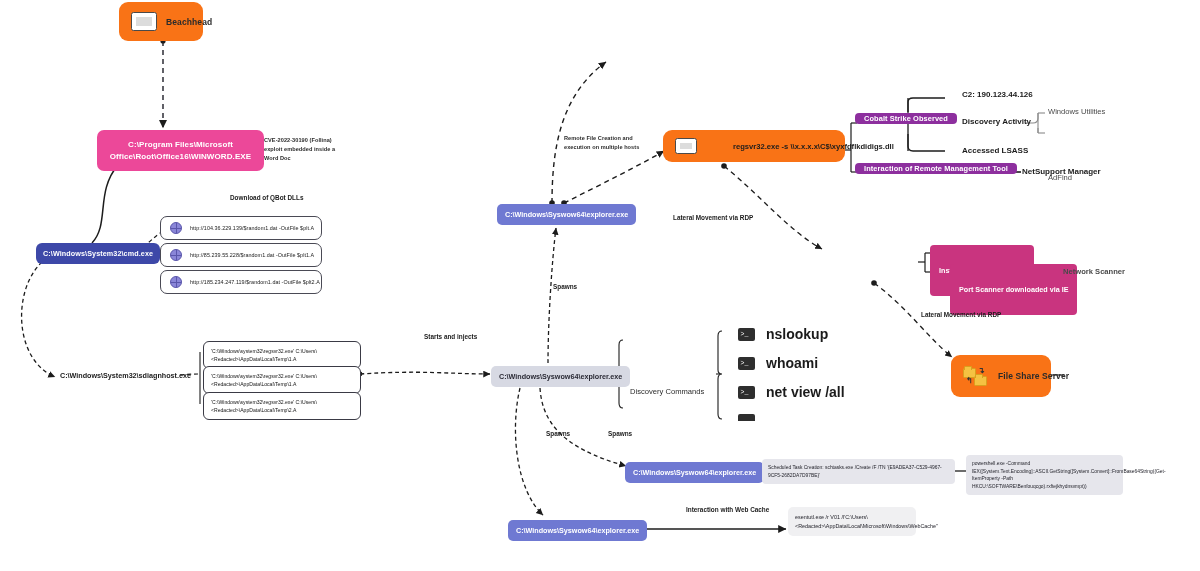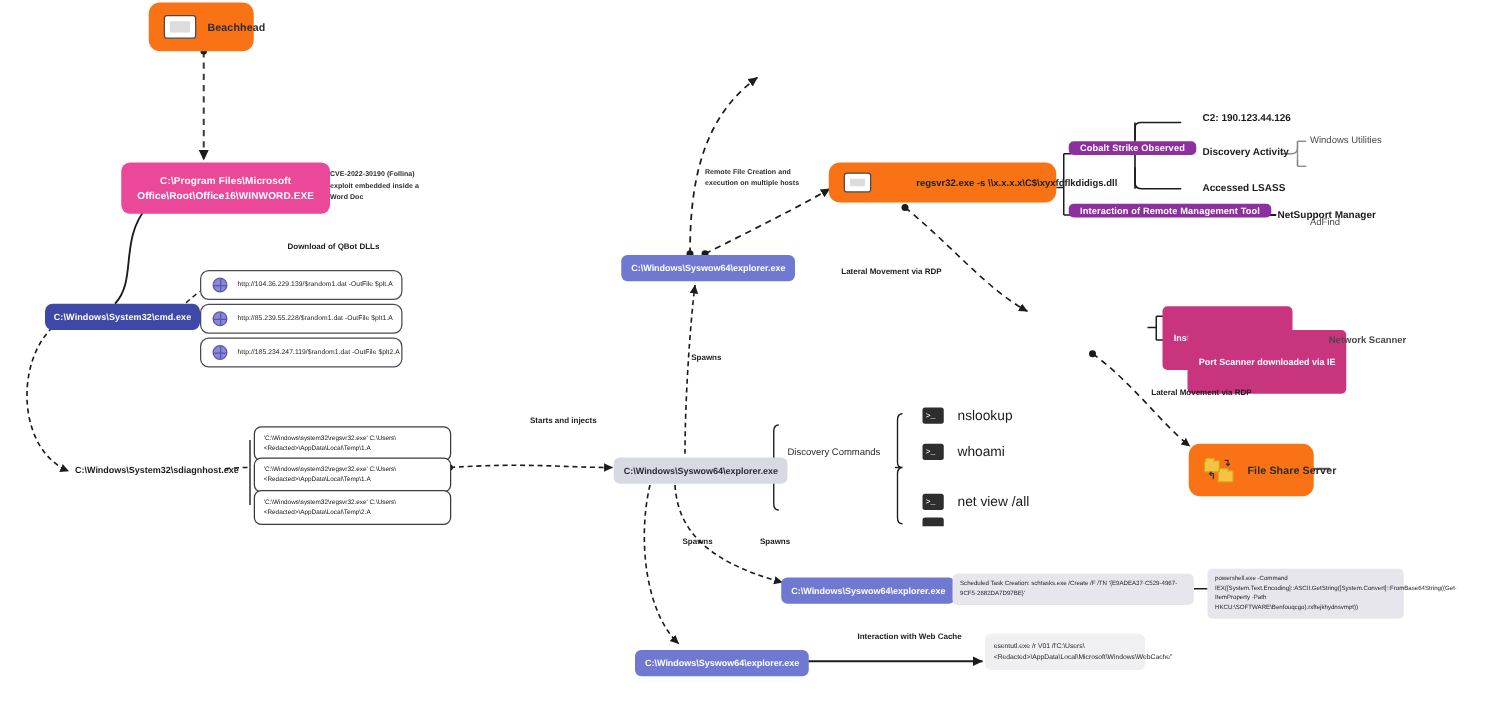--- a/index.html
+++ b/index.html
@@ -254,21 +254,21 @@
   .leaf-bold {
     font-size: 8px; font-weight: 700; color: #1b1b1b; white-space: nowrap;
   }
   .leaf-reg {
     font-size: 7.6px; font-weight: 400; color: #4a4a4a; white-space: nowrap;
   }
   .disc-label {
     font-size: 7.6px; color: #2b2b2b; font-weight: 500; white-space: nowrap;
   }
   .disc-item {
-    font-size: 11px; color: #1b1b1b; font-weight: 400; white-space: nowrap;
+    font-size: 14px; color: #1b1b1b; font-weight: 700; white-space: nowrap;
   }
   .cmdrow { display:flex; align-items:center; gap:11px; }
 </style>
 </head>
 <body>
 
 <div id="canvas">
 
   <svg class="edges" viewBox="0 0 1200 571">
     <defs>
@@ -382,31 +382,31 @@
   <div class="node" style="left:60px; top:371px; font-size:7.2px; font-weight:600; color:#1b1b1b; white-space:nowrap;">C:\Windows\System32\sdiagnhost.exe</div>
 
   <div class="node cmdline" style="left:203px; top:341px;">'C:\Windows\system32\regsvr32.exe' C:\Users\&lt;Redacted&gt;\AppData\Local\Temp\1.A</div>
   <div class="node cmdline" style="left:203px; top:366px;">'C:\Windows\system32\regsvr32.exe' C:\Users\&lt;Redacted&gt;\AppData\Local\Temp\1.A</div>
   <div class="node cmdline" style="left:203px; top:392px;">'C:\Windows\system32\regsvr32.exe' C:\Users\&lt;Redacted&gt;\AppData\Local\Temp\2.A</div>
 
   <div class="node anno-b" style="left:424px; top:333px;">Starts and injects</div>
 
   <div class="node procbox-grey" style="left:491px; top:366px;">C:\Windows\Syswow64\explorer.exe</div>
 
-  <div class="node disc-label" style="left:630px; top:357px;">Discovery Commands</div>
+  <div class="node disc-label" style="left:630px; top:387px;">Discovery Commands</div>
 
   <div class="node cmdrow" style="left:738px; top:326px;">
     <span class="term"></span>
     <span class="disc-item">nslookup</span>
   </div>
   <div class="node cmdrow" style="left:738px; top:355px;">
     <span class="term"></span>
     <span class="disc-item">whoami</span>
   </div>
-  <div class="node cmdrow" style="left:738px; top:395px;">
+  <div class="node cmdrow" style="left:738px; top:384px;">
     <span class="term"></span>
     <span class="disc-item">net view /all</span>
   </div>
   <div class="node" style="left:738px; top:414px; width:17px; height:7px; background:#2e2e2e; border-radius:2px 2px 0 0; overflow:hidden;"></div>
 
   <div class="node procbox-light" style="left:497px; top:204px;">C:\Windows\Syswow64\explorer.exe</div>
 
   <div class="node anno" style="left:564px; top:134px; width:78px;">Remote File Creation and execution on multiple hosts</div>
 
 

